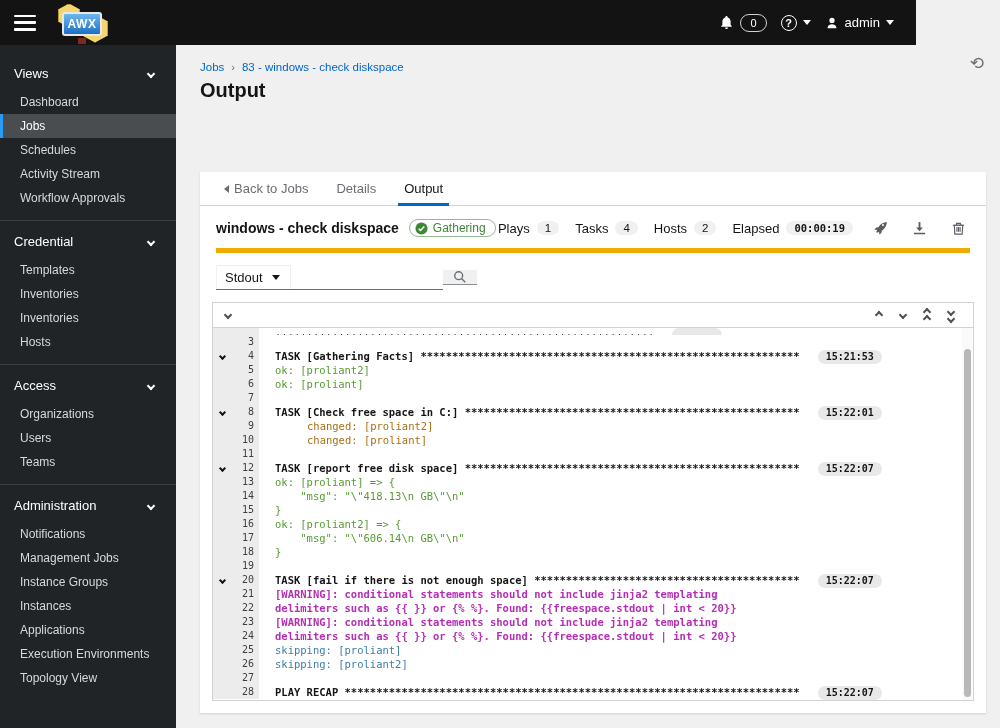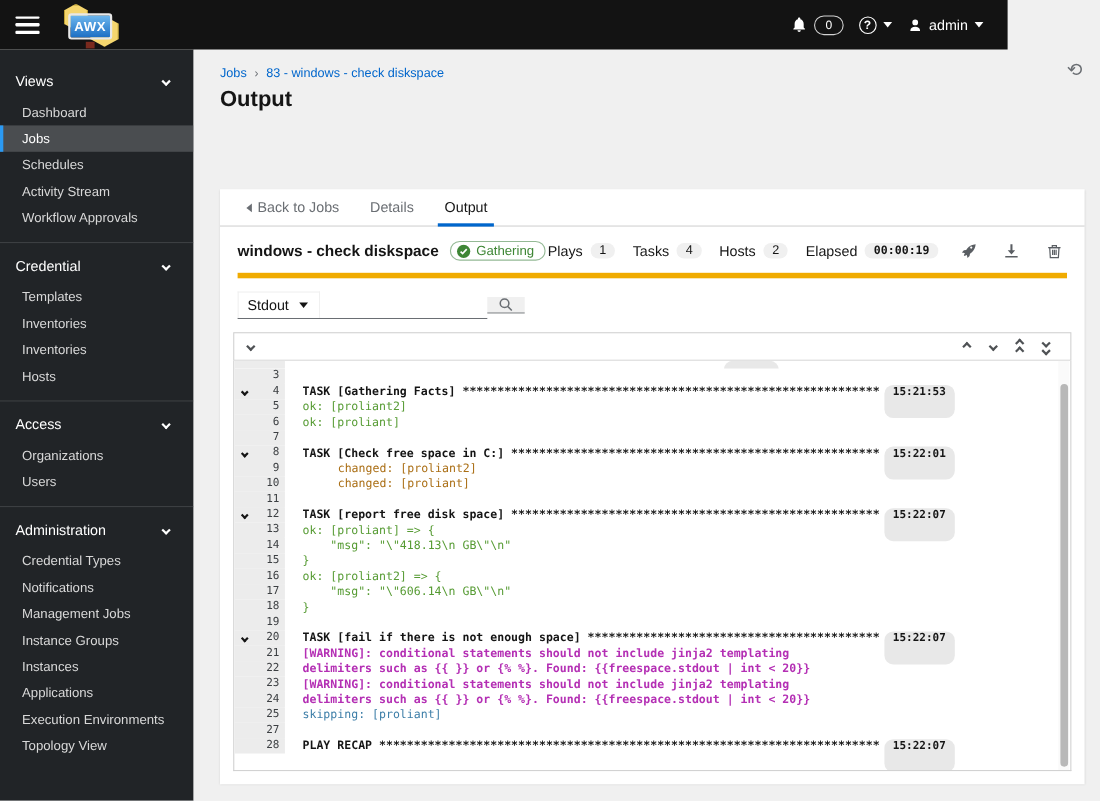--- a/index.html
+++ b/index.html
@@ -86,21 +86,21 @@
   .gut { width:46px; flex:none; background:#ececec; display:flex; align-items:center; }
   .gut .exp { width:18px; flex:none; display:flex; justify-content:center; color:#151515; }
   .gut .exp .chev { width:5px; height:5px; }
   .gut .num { flex:1; text-align:right; padding-right:5px; color:#3c3f42; font-size:10px; }
   .txt { padding-left:16px; white-space:pre; }
   .seg-task { color:#151515; font-weight:bold; }
   .seg-ok { color:#569b33; }
   .seg-changed { color:#aa6e14;margin-left:32px; }
   .seg-warn { color:#b42fb4; font-weight:bold; }
   .seg-skip { color:#3d7ea8; }
-  .ts-badge { display:inline-block; background:#e8e8e8; border-radius:8px; padding:0 8px; margin-left:4px; font-size:10px; font-weight:bold; color:#151515; min-width:50px; height:30px; line-height:13px; text-align:center; }
+  .ts-badge { display:inline-block; background:#e8e8e8; border-radius:8px; padding:0 8px; margin-left:18px; font-size:10px; font-weight:bold; color:#151515; min-width:50px; height:14px; line-height:13px; text-align:center; }
   .con-scroll { position:absolute; right:1px; top:0; bottom:0; width:10px; background:#fafafa; }
   .con-thumb { position:absolute; right:1.5px; top:21px; bottom:3px; width:7px; border-radius:4px; background:#b8b8b8; }
 
   svg { display:block; }
 </style>
 </head>
 <body>
 
 <header class="topnav">
   <div class="hamburger">
@@ -162,27 +162,27 @@
       <div class="sb-item">Inventories</div>
       <div class="sb-item">Hosts</div>
     </div>
     <div class="sb-section">
       <div class="sb-head">
         <span>Access</span>
         <span class="chev"></span>
       </div>
       <div class="sb-item">Organizations</div>
       <div class="sb-item">Users</div>
+      <div class="sb-item">Teams</div>
     </div>
     <div class="sb-section">
       <div class="sb-head">
         <span>Administration</span>
         <span class="chev"></span>
       </div>
-      <div class="sb-item">Credential Types</div>
       <div class="sb-item">Notifications</div>
       <div class="sb-item">Management Jobs</div>
       <div class="sb-item">Instance Groups</div>
       <div class="sb-item">Instances</div>
       <div class="sb-item">Applications</div>
       <div class="sb-item">Execution Environments</div>
       <div class="sb-item">Topology View</div>
     </div>
   </nav>
 
@@ -478,20 +478,27 @@
           <div class="row">
             <div class="gut">
               <span class="exp"></span>
               <span class="num">25</span>
             </div>
             <span class="txt"><span class="seg-skip">skipping: [proliant]</span></span>
           </div>
           <div class="row">
             <div class="gut">
               <span class="exp"></span>
+              <span class="num">26</span>
+            </div>
+            <span class="txt"><span class="seg-skip">skipping: [proliant2]</span></span>
+          </div>
+          <div class="row">
+            <div class="gut">
+              <span class="exp"></span>
               <span class="num">27</span>
             </div>
             <span class="txt"></span>
           </div>
           <div class="row">
             <div class="gut">
               <span class="exp"></span>
               <span class="num">28</span>
             </div>
             <span class="txt"><span class="seg-task">PLAY RECAP ************************************************************************</span><span class="ts-badge">15:22:07</span></span>

